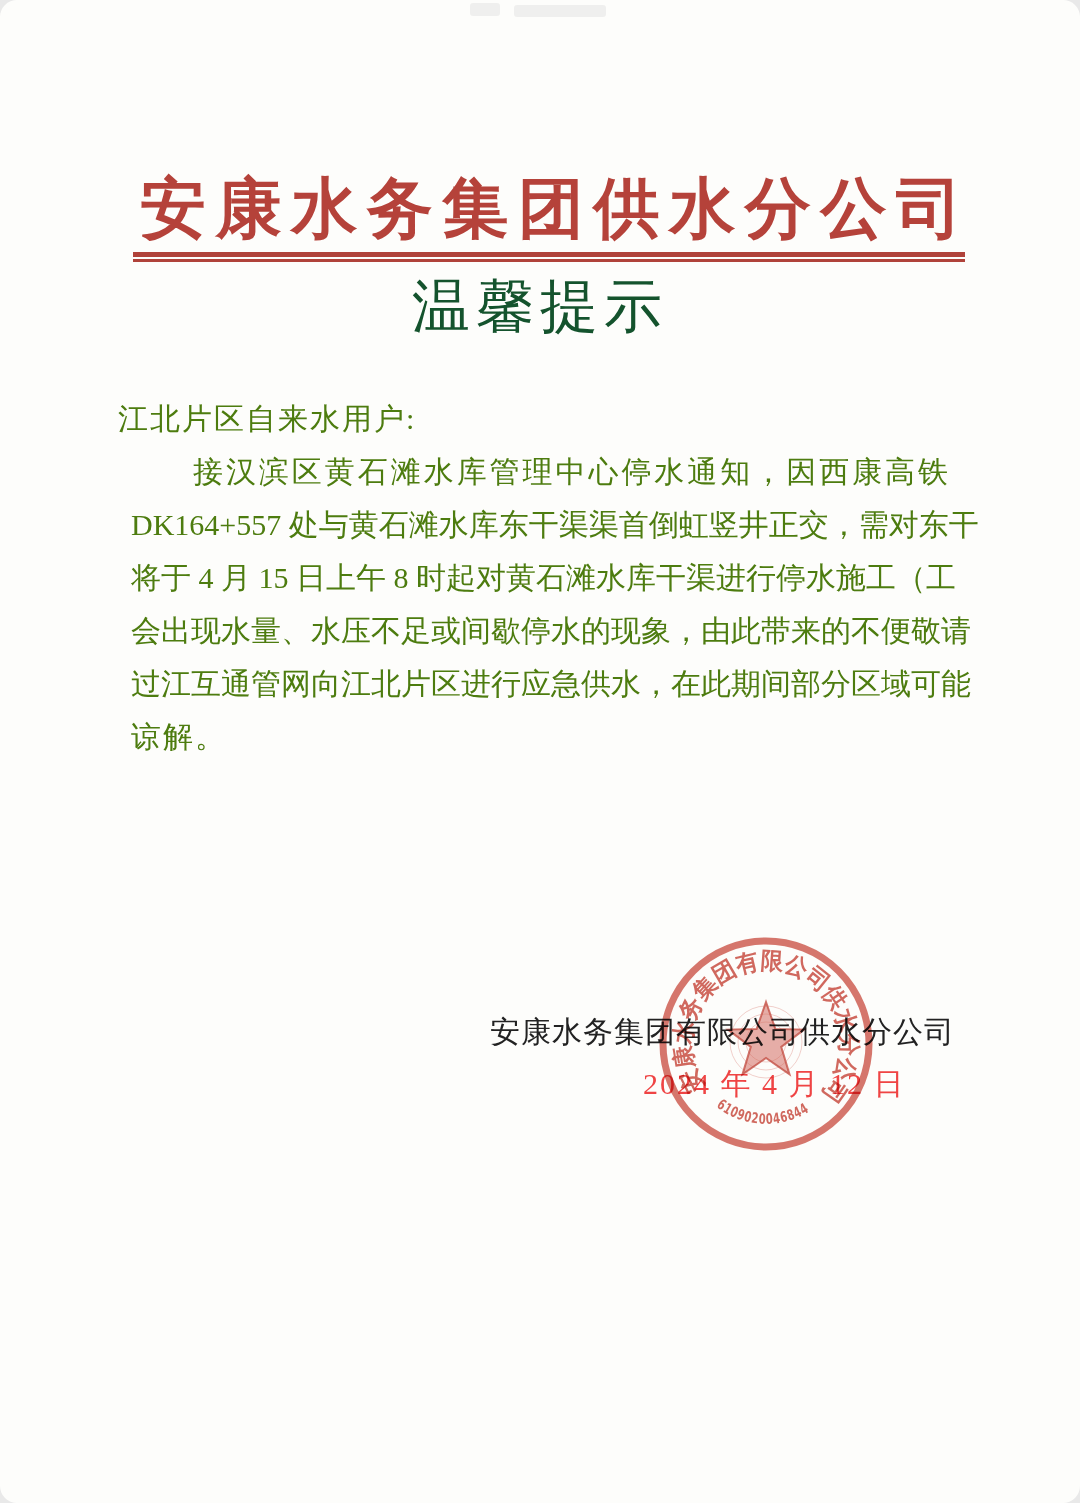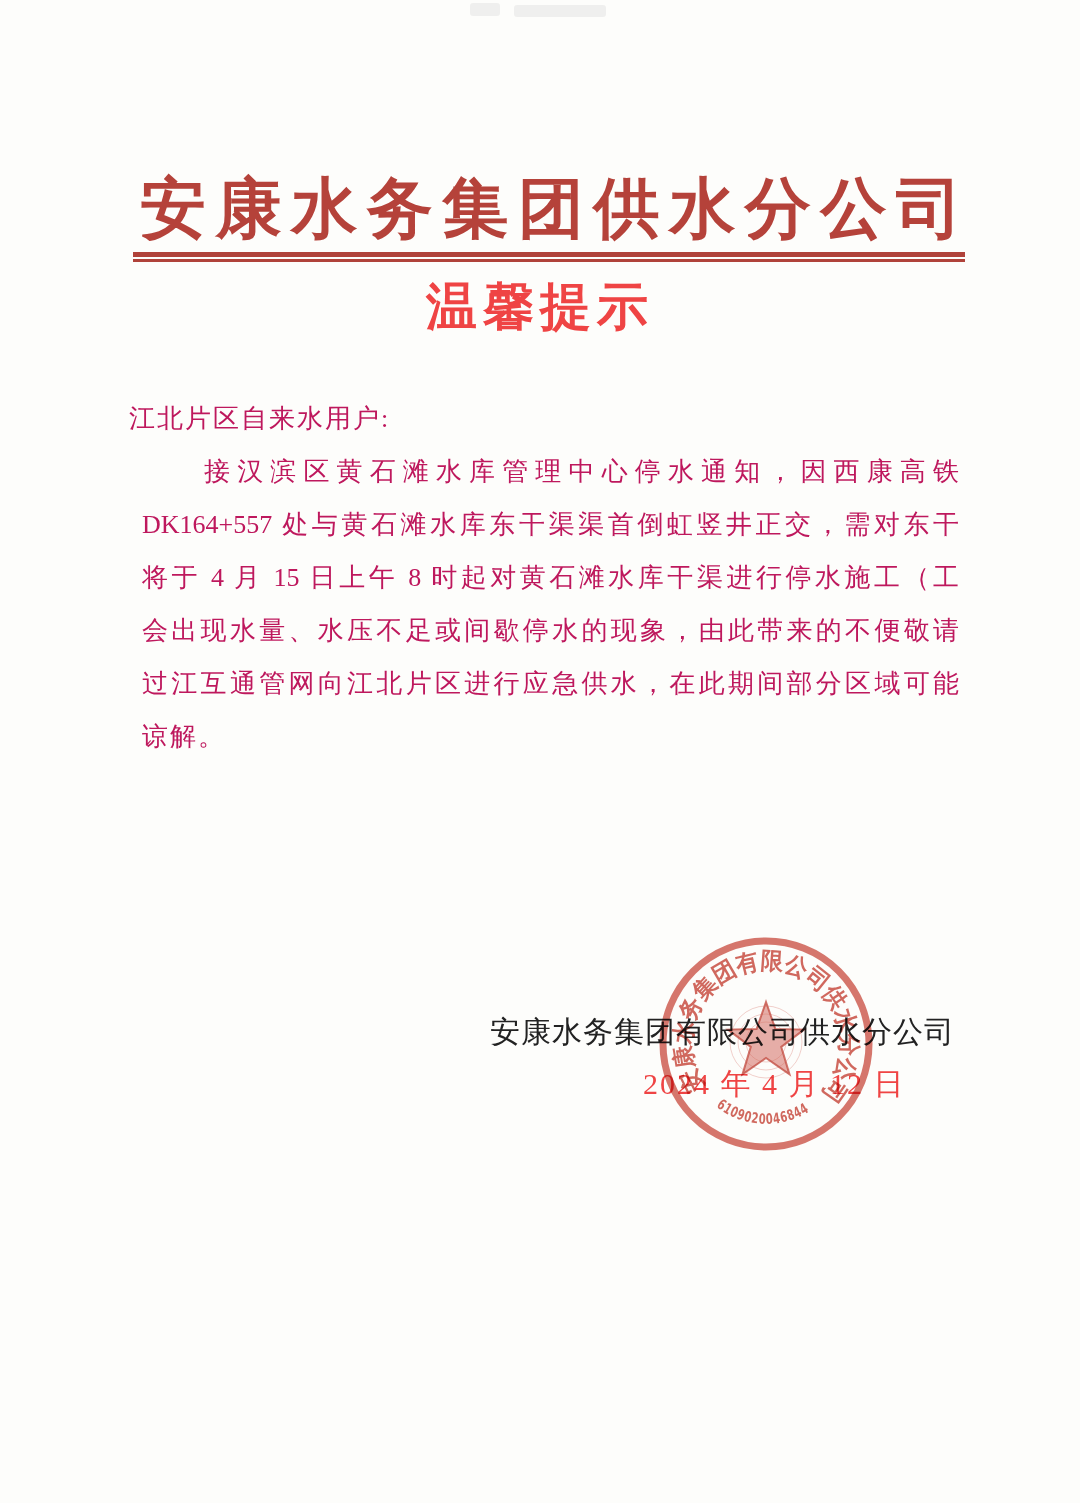--- a/index.html
+++ b/index.html
@@ -9,20 +9,21 @@
   }
   .page {
     position: relative;
     width: 1080px;
     height: 1503px;
     margin: 0 auto;
     background: #fdfdfb;
     overflow: hidden;
     font-family: "Liberation Serif", "DejaVu Serif", serif;
     color: #242424;
+    border-radius: 17px;
   }
   
   .smudge {
     position: absolute;
     background: rgba(190,190,190,0.22);
     border-radius: 3px;
   }
   .smudge-a { left: 470px; top: 3px; width: 30px; height: 13px; }
   .smudge-b { left: 514px; top: 5px; width: 92px; height: 12px; }
 
@@ -52,34 +53,34 @@
     border-top: 5px solid #b0423a;
     border-bottom: 3px solid #b0423a;
   }
   
   .doc-title {
     position: absolute;
     left: 0;
     top: 278px;
     width: 100%;
     text-align: center;
-    font-size: 51px;
+    font-size: 58px;
     line-height: 58px;
-    font-weight: 700;
+    font-weight: 400;
     letter-spacing: 6px;
-    color: #ef4444;
+    color: #14532d;
   }
   
   .body-block {
     position: absolute;
-    left: 129px;
+    left: 118px;
     top: 392px;
     width: 830px;
-    font-size: 26px;
-    color: #be185d;
+    font-size: 30px;
+    color: #4d7c0f;
   }
   .salutation {
     height: 53px;
     line-height: 53px;
     white-space: nowrap;
     letter-spacing: 2px;
   }
   .body-line {
     height: 53px;
     line-height: 53px;

